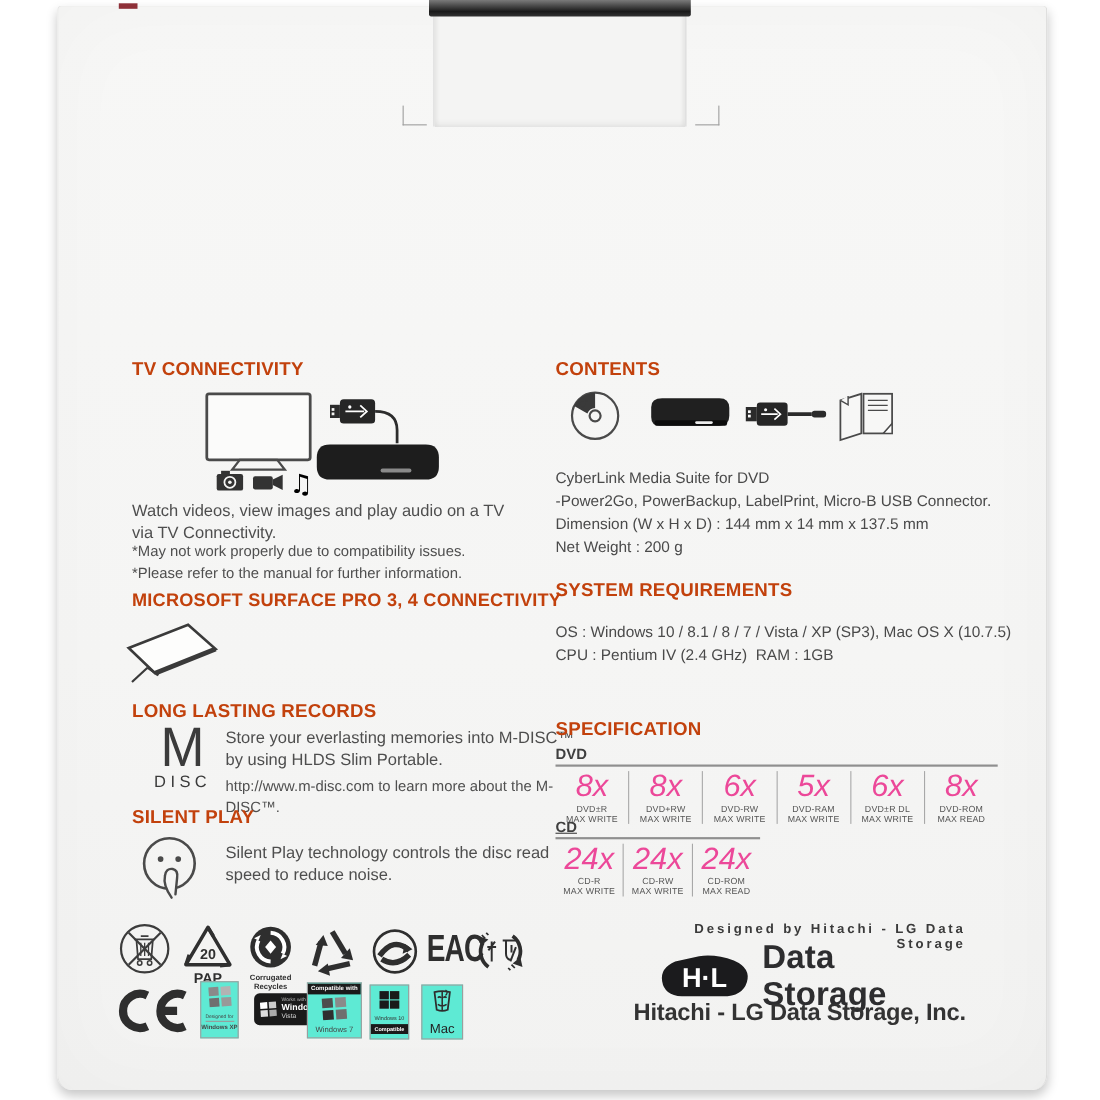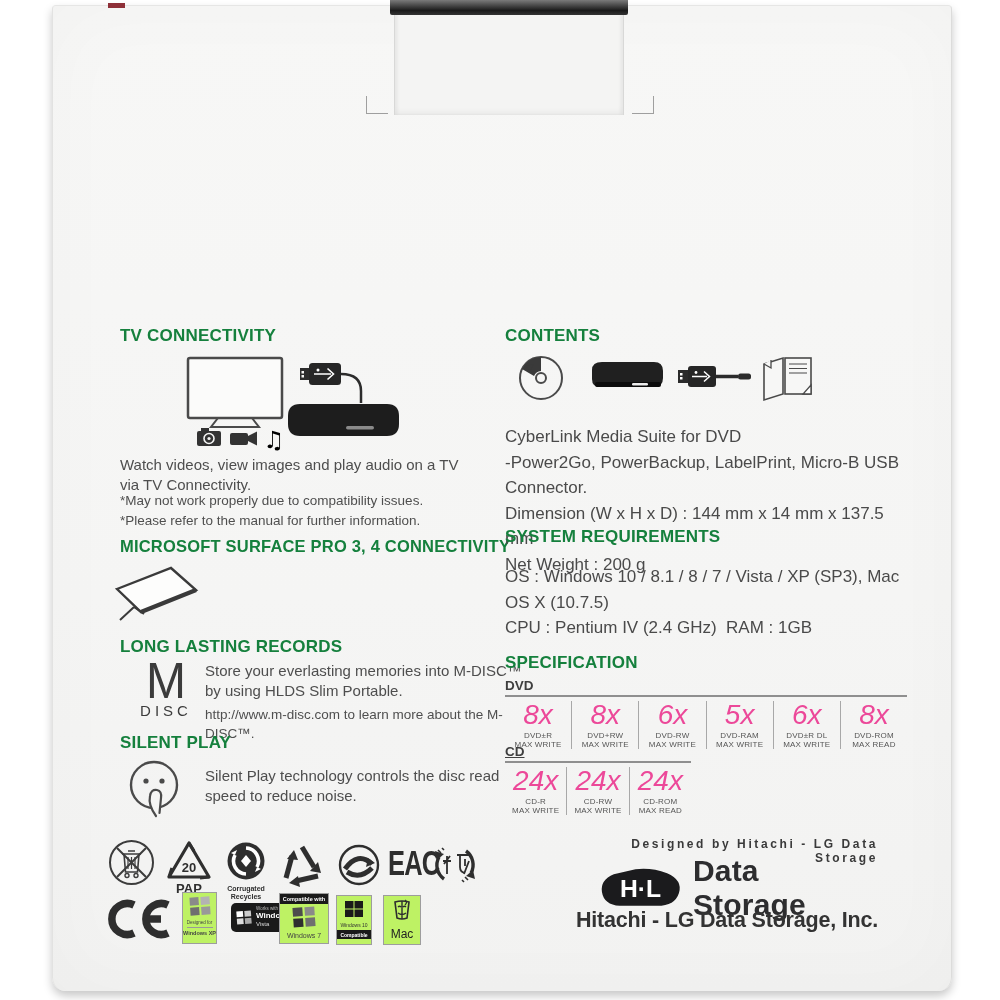--- a/index.html
+++ b/index.html
@@ -19,24 +19,24 @@
   .handle-recess { position:absolute; left:394px; top:5px; width:230px; height:110px;
     background:#f4f4f3; border-left:1px solid #d8d8d7; border-right:1px solid #d8d8d7;
     box-shadow:inset 3px 0 3px rgba(0,0,0,0.04), inset -3px 0 3px rgba(0,0,0,0.04), inset 0 -4px 5px rgba(0,0,0,0.035); z-index:3; }
   .corner-mark-l { position:absolute; left:366px; top:96px; width:22px; height:18px;
     border-left:1px solid #9f9f9f; border-bottom:1px solid #9f9f9f; z-index:3; }
   .corner-mark-r { position:absolute; left:632px; top:96px; width:22px; height:18px;
     border-right:1px solid #9f9f9f; border-bottom:1px solid #9f9f9f; z-index:3; }
   .red-mark { position:absolute; left:108px; top:3px; width:17px; height:5px; background:#8e3038; z-index:4; }
 
   
-  .sec-title { position:absolute; font-size:17px; font-weight:bold; color:#15803d; letter-spacing:0.2px; }
+  .sec-title { position:absolute; font-size:17px; font-weight:bold; color:#c2410c; letter-spacing:0.2px; }
   .body-text { position:absolute; font-size:15px; color:#4e4e4e; line-height:1.35; }
   .foot-note { font-size:13.5px; color:#4f4f4f; line-height:1.45; }
-  .contents-lines div { font-size:17px; color:#4a4a4a; line-height:1.5; }
+  .contents-lines div { font-size:14px; color:#4a4a4a; line-height:1.5; }
   .pre { white-space:pre-wrap; }
 
   
   .spec-label { position:absolute; font-size:13.5px; font-weight:bold; color:#3f3f3f; }
   .spec-table { position:absolute; display:flex; border-top:2px solid #8f8f8f; padding-top:4px; }
   .spec-cell { text-align:center; padding:0 2px; }
   .spec-cell + .spec-cell { border-left:1px solid #a8a8a8; }
   .spec-speed { font-size:28px; font-style:italic; color:#ec4899; line-height:1; font-weight:400; }
   .spec-media { font-size:8px; color:#555; margin-top:2px; letter-spacing:0.2px; }
   .spec-mode { font-size:8px; color:#555; letter-spacing:0.2px; }
@@ -48,21 +48,21 @@
   .hl-text { font-size:30px; font-weight:bold; color:#2d2d2f; letter-spacing:0.2px; }
   .company { position:absolute; left:570px; top:908px; width:308px; text-align:right;
     font-size:21.5px; font-weight:bold; color:#333; letter-spacing:-0.2px; }
 
   
   .mdisc { position:absolute; left:126px; top:658px; width:80px; text-align:center; color:#3b3b3b; }
   .mdisc-m { font-size:48px; line-height:0.95; font-weight:400; transform:scaleY(1.05); }
   .mdisc-d { font-size:15px; letter-spacing:4px; margin-top:-2px; }
 
   
-  .badge { position:absolute; background:#bef264; border:1px solid #9d9d9d; text-align:center; overflow:hidden; }
+  .badge { position:absolute; background:#5eead4; border:1px solid #9d9d9d; text-align:center; overflow:hidden; }
   .tinytext { font-size:4.5px; color:#444; line-height:1.2; }
   .eac-text { font-size:30px; font-weight:800; color:#2e2e2e; transform:scale(0.85,1.15); transform-origin:left center; letter-spacing:-1px; font-family:"Liberation Sans",sans-serif; }
 
   .music-note { font-family:"DejaVu Sans", sans-serif; font-size:24px; color:#333; }
 </style>
 </head>
 <body>
 
 <div id="page">
   <div class="box"></div>

